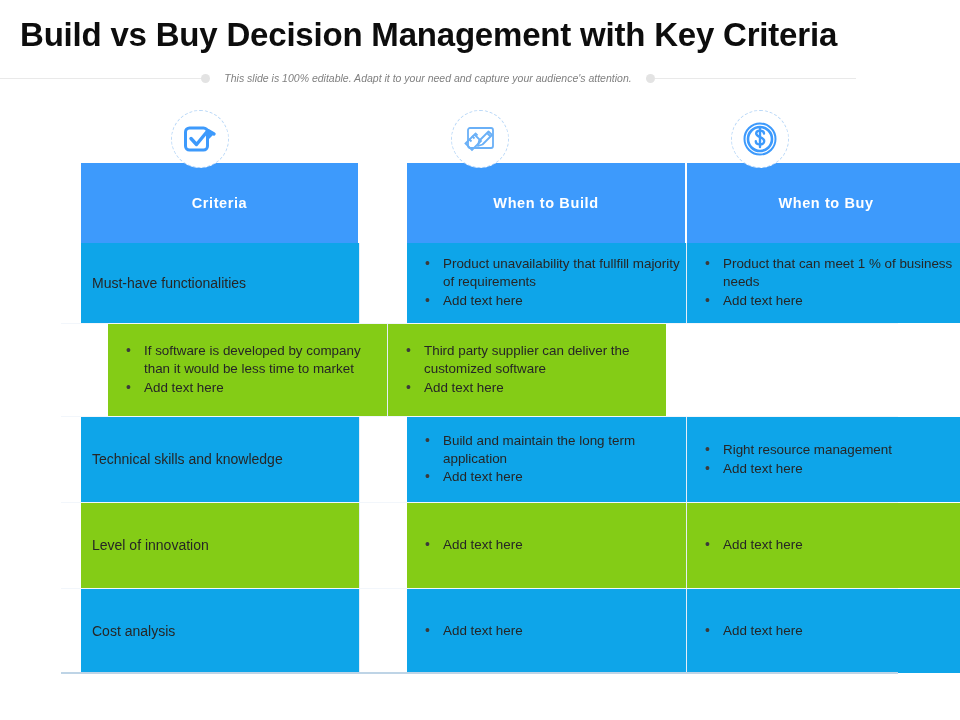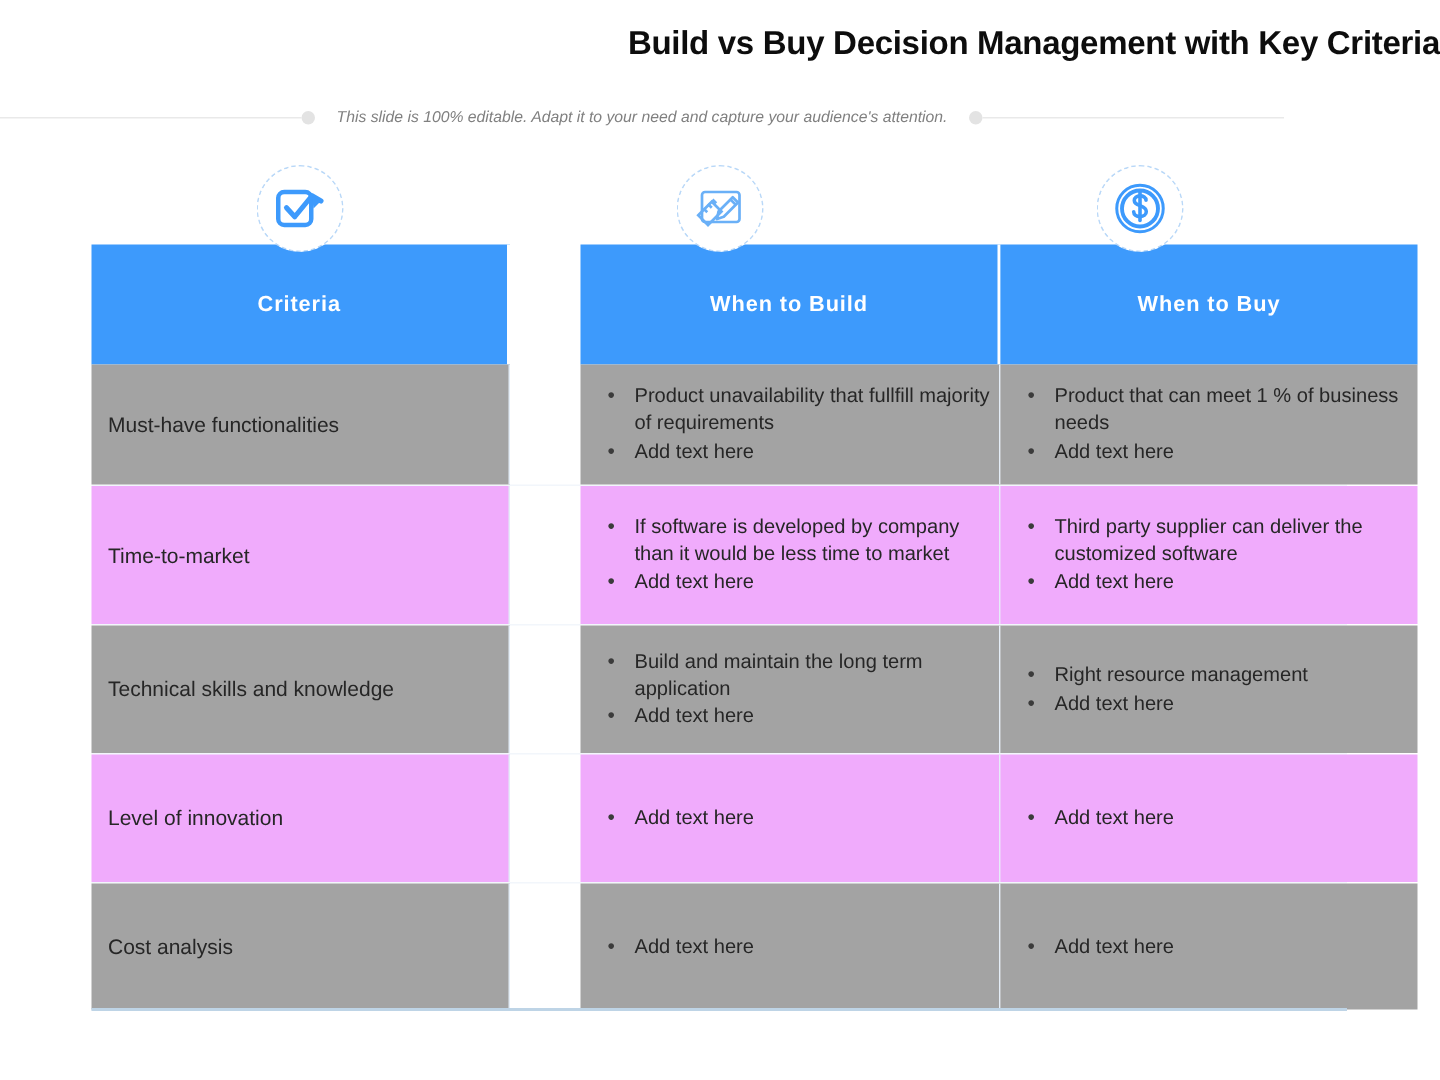--- a/index.html
+++ b/index.html
@@ -18,26 +18,27 @@
     height: 720px;
     background: #ffffff;
   }
 
   
   .title {
     position: absolute;
     top: 16px;
     left: 0;
     width: 960px;
-    text-align: right;
-    font-size: 22px;
+    text-align: left;
+    font-size: 33px;
     font-weight: bold;
     color: #0d0d0d;
     letter-spacing: -0.2px;
     white-space: nowrap;
+    padding-left: 20px;
   }
 
   
   .subtitle-row {
     position: absolute;
     top: 68px;
     left: 0;
     width: 856px;
     height: 20px;
     display: flex;
@@ -90,43 +91,43 @@
     width: 837px;
   }
   .trow {
     display: flex;
     width: 100%;
   }
   .cell {
     padding: 0;
     position: relative;
   }
-  .col-0 { flex: 0 0 279px; }
+  .col-0 { flex: 0 0 279px; margin-left: 20px; }
   .col-1 { flex: 0 0 280px; margin-left: 47px; }
   .col-2 { flex: 0 0 278px; }
 
   
   .header-row .cell {
     background: #3d9afc;
     height: 80px;
     display: flex;
     align-items: center;
     justify-content: center;
     color: #ffffff;
     font-size: 14.5px;
     font-weight: bold;
     letter-spacing: 0.6px;
   }
   .header-row .col-0,
   .header-row .col-1 { border-right: 2px solid #ffffff; }
 
   
   .body-row { border-bottom: 1px solid #f2f6fb; }
-  .body-row.tint .cell { background: #f0abfc; }
-  .body-row.plain .cell { background: #a3a3a3; }
+  .body-row.tint .cell { background: #84cc16; }
+  .body-row.plain .cell { background: #0ea5e9; }
   .body-row .col-0,
   .body-row .col-1 { border-right: 1px solid #e4edf7; }
 
   .body-row .cell {
     display: flex;
     align-items: center;
     min-height: 78px;
     padding: 10px 0;
   }
 
@@ -247,23 +248,20 @@
       </div>
       <div class="cell col-2">
         <ul class="bullets">
           <li>Product that can meet  1 % of business needs</li>
           <li>Add text here</li>
         </ul>
       </div>
     </div>
 
     <div class="trow body-row tint" id="row-1">
-      <div class="cell col-0">
-        <div class="criteria-text">Time-to-market</div>
-      </div>
       <div class="cell col-1">
         <ul class="bullets">
           <li>If software is developed by company than it would be less time to market</li>
           <li>Add text here</li>
         </ul>
       </div>
       <div class="cell col-2">
         <ul class="bullets">
           <li>Third party supplier can deliver the customized software</li>
           <li>Add text here</li>

